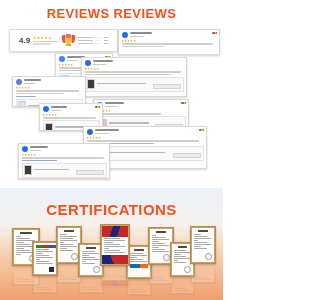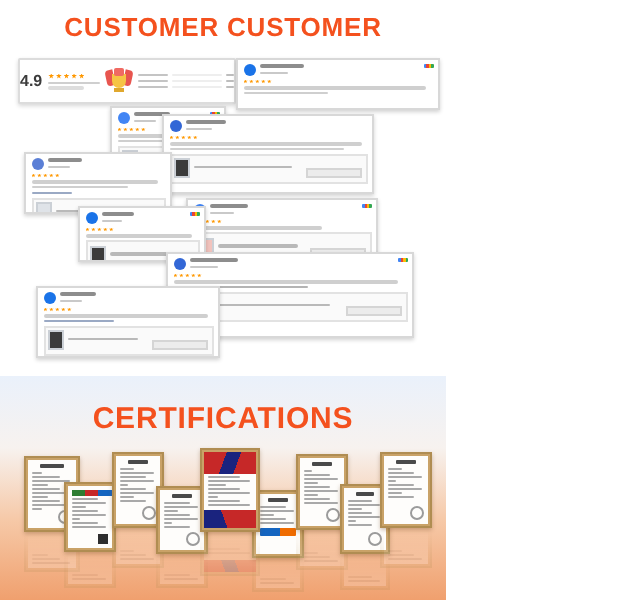--- a/index.html
+++ b/index.html
@@ -56,21 +56,21 @@
   .prod-body{flex:1;min-width:0;}
   .prod-line{height:1.5px;background:#b9b9b9;border-radius:1px;margin-bottom:1.5px;}
   .prod-price{height:2px;width:30%;background:#6b6b6b;border-radius:1px;}
   .prod-btn{height:3px;width:26px;background:#ececec;border:1px solid #d5d5d5;flex:0 0 auto;align-self:flex-end;}
 
   
   .summary{
     position:absolute;left:9px;top:29px;width:109px;height:23px;
     background:#fff;border:1px solid #dcdcdc;border-radius:1px;
     box-shadow:0 1px 2px rgba(0,0,0,.16);
-    display:flex;align-items:center;padding:0 0;box-sizing:border-box;gap:3px;justify-content:flex-end;
+    display:flex;align-items:center;padding:0 9px;box-sizing:border-box;gap:3px;justify-content:flex-end;
   }
   .score{font-size:8px;font-weight:bold;color:#3c3c3c;line-height:8px;}
   .score-block{display:flex;flex-direction:column;justify-content:center;gap:1px;}
   .score-stars{display:flex;gap:.8px;}
   .score-stars .star{width:3px;height:3px;}
   .score-sub{height:1.5px;width:26px;background:#cfcfcf;border-radius:1px;}
   .score-sub2{height:1.5px;width:18px;background:#ddd;border-radius:1px;}
   .badge{width:13px;height:14px;position:relative;flex:0 0 auto;}
   .badge .cup{position:absolute;left:3px;top:3px;width:7px;height:7px;background:#f6c445;border-radius:0 0 4px 4px;}
   .badge .cup:after{content:"";position:absolute;left:1px;top:7px;width:5px;height:2px;background:#e0a82e;}
@@ -125,21 +125,21 @@
     pointer-events:none;
   }
 </style>
 </head>
 <body>
 
 <div class="page">
 
   <div class="reviews-section">
 
-    <div class="section-title reviews-title">CUSTOMER CUSTOMER</div>
+    <div class="section-title reviews-title">REVIEWS REVIEWS</div>
 
     <div class="summary">
       <div class="score-block">
         <div class="score">4.9</div>
       </div>
       <div class="score-block">
         <div class="score-stars">
           <i class="star"></i>
           <i class="star"></i>
           <i class="star"></i>

